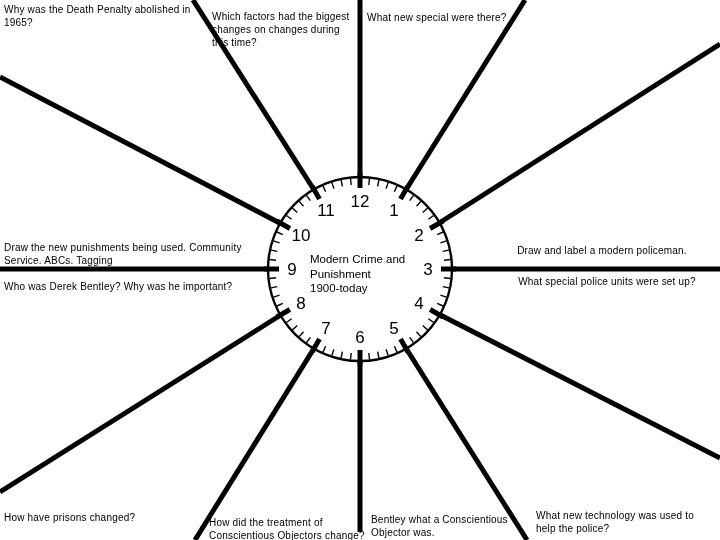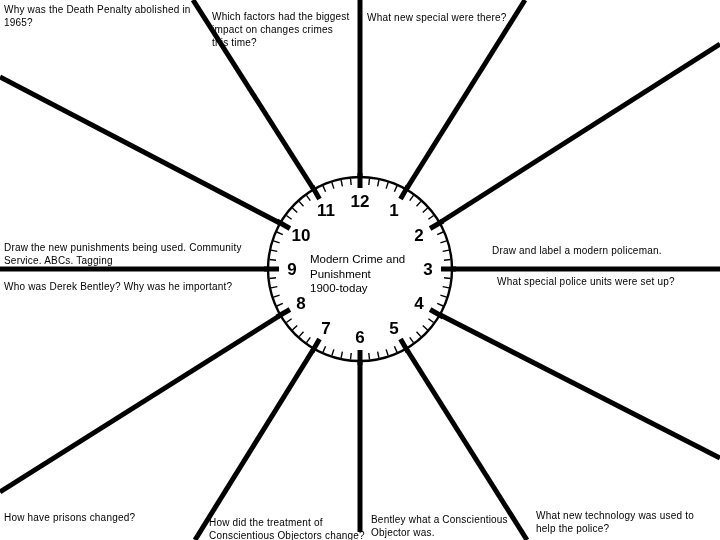--- a/index.html
+++ b/index.html
@@ -5,24 +5,24 @@
   html,body { margin:0; padding:0; background:#fff; }
   #canvas {
     position:relative; width:720px; height:540px; background:#ffffff;
     font-family:"Liberation Sans", sans-serif; color:#000; overflow:hidden;
   }
   #bg { position:absolute; left:0; top:0; width:720px; height:540px; }
   .q {
     position:absolute; font-size:10px; line-height:1.3; letter-spacing:.2px;
     color:#000;
   }
-  .q-right { text-align:left; }
+  .q-right { text-align:center; }
   .clock-num {
     position:absolute; transform:translate(-50%,-50%);
-    font-weight:bold; font-size:17px; line-height:1; color:#000;
+    font-weight:normal; font-size:17px; line-height:1; color:#000;
   }
   .n12{left:360px;top:201px}.n1{left:394px;top:210px}.n2{left:419px;top:235px}
   .n3{left:428px;top:269px}.n4{left:419px;top:303px}.n5{left:394px;top:328px}
   .n6{left:360px;top:337px}.n7{left:326px;top:328px}.n8{left:301px;top:303px}
   .n9{left:292px;top:269px}.n10{left:301px;top:235px}.n11{left:326px;top:210px}
   #clock-title {
     position:absolute; left:310px; top:252px; width:100px;
     font-size:11.5px; line-height:1.27;
   }
   .q1{left:4px;top:3px;width:192px}
@@ -141,21 +141,21 @@
   <span class="clock-num n10">10</span>
   <span class="clock-num n11">11</span>
 
   <div id="clock-title">
     <span>Modern Crime and Punishment</span>
     <br>
     <span>1900-today</span>
   </div>
 
   <div class="q q1">Why was the Death Penalty abolished in 1965?</div>
-  <div class="q q2">Which factors had the biggest impact on changes crimes this time?</div>
+  <div class="q q2">Which factors had the biggest changes on changes during this time?</div>
   <div class="q q3">What new special were there?</div>
   <div class="q q5">Draw the new punishments being used. Community Service. ABCs. Tagging</div>
   <div class="q q6">Who was Derek Bentley? Why was he important?</div>
   <div class="q q7 q-right">Draw and label a modern policeman.</div>
   <div class="q q8 q-right">What special police units were set up?</div>
   <div class="q q9">How have prisons changed?</div>
   <div class="q q10">How did the treatment of Conscientious Objectors change?</div>
   <div class="q q11">Bentley what a Conscientious Objector was.</div>
   <div class="q q12">What new technology was used to help the police?</div>
 

